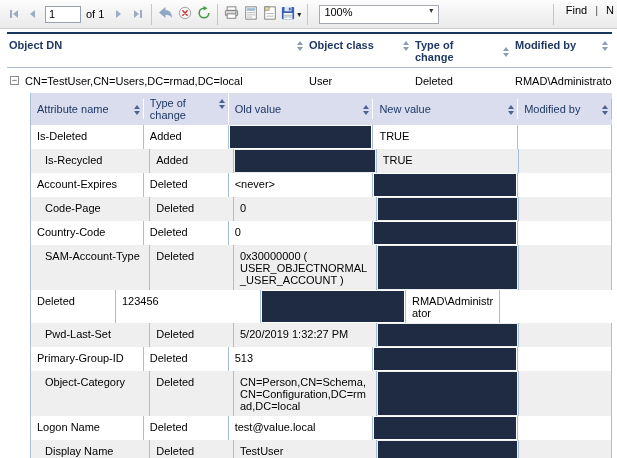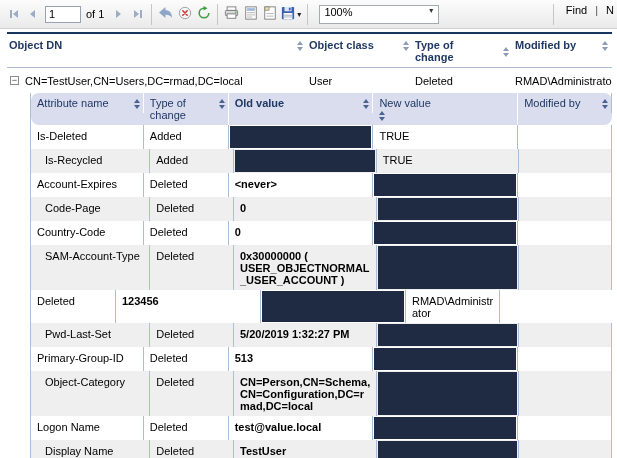--- a/index.html
+++ b/index.html
@@ -75,31 +75,31 @@
   .or1 { width: 300px; display: flex; align-items: flex-start; }
   .or2 { width: 106px; } .or3 { width: 100px; }
   .or4 { flex: 1; white-space: nowrap; overflow: hidden; }
   .collapse {
     width: 9px; height: 9px; border: 1px solid #8c8c8c; background: #fff;
     font-size: 9px; line-height: 7px; text-align: center; margin: 1px 6px 0 1px;
     flex: none; cursor: pointer; color: #333;
   }
 
   .attr-table { margin-left: 23px; width: 582px; border-left: 1px solid var(--grid); }
-  .attr-header { display: flex; background: var(--ahbg); align-items: flex-start; border-radius: 8px; }
+  .attr-header { display: flex; background: var(--ahbg); align-items: center; }
   .ah {
     display: flex; justify-content: space-between; align-items: flex-start;
     color: var(--htext); padding: 4px 3px 4px 6px; border-right: 1px solid #fff;
   }
   .ah:last-child { border-right: 1px solid var(--grid); }
   .ah .sort .su { border-bottom-color: #4B6390; }
   .ah .sort .sd { border-top-color: #4B6390; }
 
   .c-attr { width: 113px; } .c-type { width: 85px; }
-  .c-old { width: 145px; font-weight: bold; } .c-new { width: 145px; flex-direction: column; } .c-mod { width: 94px; }
+  .c-old { width: 145px; } .c-new { width: 145px; } .c-mod { width: 94px; }
 
   .attr-row { display: flex; background: #fff; align-items: stretch; }
   .attr-row.alt { background: var(--alt); padding-left: 8px; }
   .cell {
     padding: 5px 4px 4px 6px; border-right: 1px solid var(--grid);
     position: relative; overflow-wrap: anywhere; word-break: break-word; min-height: 24px;
   }
   .block { display: none; position: absolute; top: 1px; left: 1px; right: 1px; bottom: 1px; background: var(--block); }
   .blocked .block { display: block; }
 </style>

